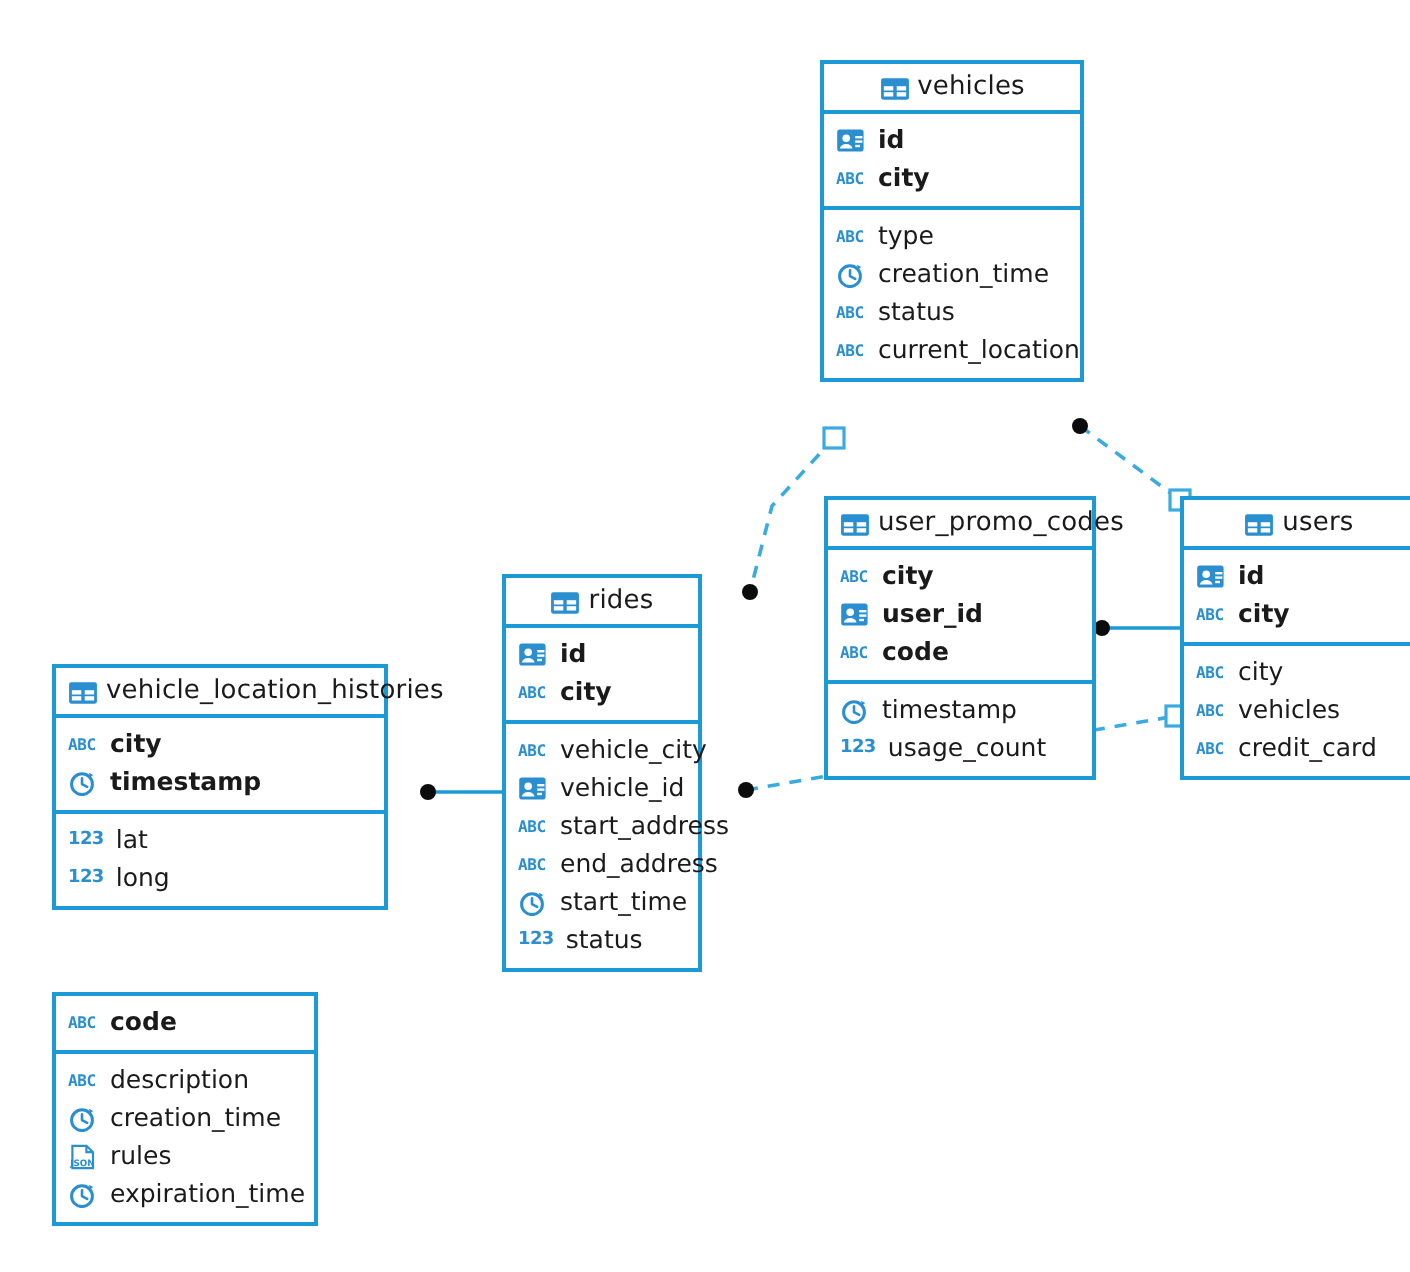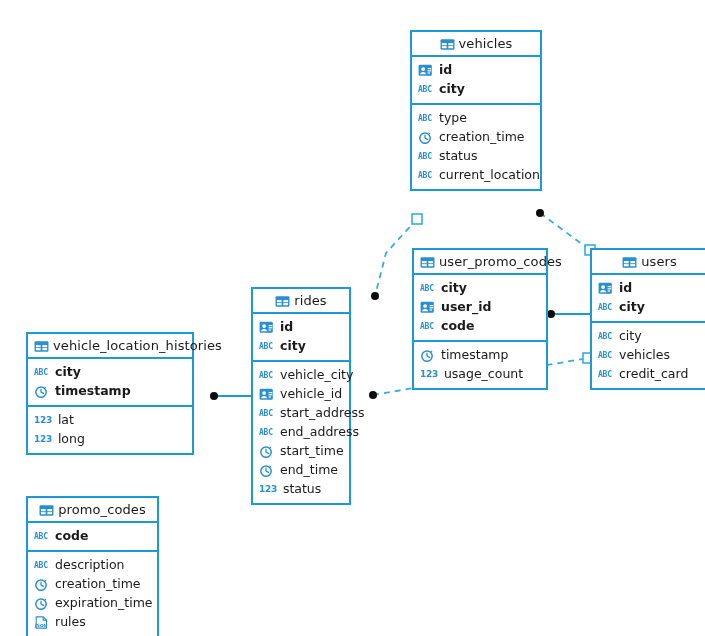--- a/index.html
+++ b/index.html
@@ -302,30 +302,20 @@
           <span class="ico">
             <svg viewBox="0 0 15 13">
               <circle cx="7" cy="7.1" r="5.2" fill="none" stroke="#2a8fd0" stroke-width="1.5"></circle>
               <path d="M7 7.1 L7 4.2 M7 7.1 L9.6 8.4" stroke="#2a8fd0" stroke-width="1.3" fill="none" stroke-linecap="round"></path>
               <path d="M10.4 1.4 L12.6 2.5 L11.1 3.6 Z" fill="#2a8fd0"></path>
             </svg>
           </span>
           <span class="fname">start_time</span>
         </div>
         <div class="tbl-row">
-          <span class="ico">
-            <svg viewBox="0 0 15 13">
-              <circle cx="7" cy="7.1" r="5.2" fill="none" stroke="#2a8fd0" stroke-width="1.5"></circle>
-              <path d="M7 7.1 L7 4.2 M7 7.1 L9.6 8.4" stroke="#2a8fd0" stroke-width="1.3" fill="none" stroke-linecap="round"></path>
-              <path d="M10.4 1.4 L12.6 2.5 L11.1 3.6 Z" fill="#2a8fd0"></path>
-            </svg>
-          </span>
-          <span class="fname">end_time</span>
-        </div>
-        <div class="tbl-row">
           <span class="ico-num">123</span>
           <span class="fname">status</span>
         </div>
       </div>
     </div>
     <div class="table-node" style="left: 26px; top: 332px; width: 168px;">
       <div class="tbl-header left">
         <span class="ico ico-tbl">
           <svg viewBox="0 0 14 11">
             <rect x="0.5" y="0.5" width="13" height="10" rx="1" fill="#2a8fd0"></rect>
@@ -358,68 +348,56 @@
           <span class="ico-num">123</span>
           <span class="fname">lat</span>
         </div>
         <div class="tbl-row">
           <span class="ico-num">123</span>
           <span class="fname">long</span>
         </div>
       </div>
     </div>
     <div class="table-node" style="left: 26px; top: 496px; width: 133px;">
-      <div class="tbl-header">
-        <span class="ico ico-tbl">
-          <svg viewBox="0 0 14 11">
-            <rect x="0.5" y="0.5" width="13" height="10" rx="1" fill="#2a8fd0"></rect>
-            <rect x="1.8" y="4.2" width="4.4" height="2" fill="#ffffff"></rect>
-            <rect x="7.8" y="4.2" width="4.4" height="2" fill="#ffffff"></rect>
-            <rect x="1.8" y="7" width="4.4" height="2" fill="#ffffff"></rect>
-            <rect x="7.8" y="7" width="4.4" height="2" fill="#ffffff"></rect>
-          </svg>
-        </span>
-        <span class="tbl-title">promo_codes</span>
-      </div>
       <div class="tbl-section keys">
         <div class="tbl-row bold">
           <span class="ico-abc">ABC</span>
           <span class="fname">code</span>
         </div>
       </div>
       <div class="tbl-section">
         <div class="tbl-row">
           <span class="ico-abc">ABC</span>
           <span class="fname">description</span>
         </div>
         <div class="tbl-row">
           <span class="ico">
             <svg viewBox="0 0 15 13">
               <circle cx="7" cy="7.1" r="5.2" fill="none" stroke="#2a8fd0" stroke-width="1.5"></circle>
               <path d="M7 7.1 L7 4.2 M7 7.1 L9.6 8.4" stroke="#2a8fd0" stroke-width="1.3" fill="none" stroke-linecap="round"></path>
               <path d="M10.4 1.4 L12.6 2.5 L11.1 3.6 Z" fill="#2a8fd0"></path>
             </svg>
           </span>
           <span class="fname">creation_time</span>
-        </div>
-        <div class="tbl-row">
-          <span class="ico">
-            <svg viewBox="0 0 15 13">
-              <circle cx="7" cy="7.1" r="5.2" fill="none" stroke="#2a8fd0" stroke-width="1.5"></circle>
-              <path d="M7 7.1 L7 4.2 M7 7.1 L9.6 8.4" stroke="#2a8fd0" stroke-width="1.3" fill="none" stroke-linecap="round"></path>
-              <path d="M10.4 1.4 L12.6 2.5 L11.1 3.6 Z" fill="#2a8fd0"></path>
-            </svg>
-          </span>
-          <span class="fname">expiration_time</span>
         </div>
         <div class="tbl-row">
           <span class="ico">
             <svg viewBox="0 0 15 13">
               <path d="M2.2 0.9 H9.2 L12.5 4.1 V12.1 H2.2 Z" fill="none" stroke="#2a8fd0" stroke-width="1.1"></path>
               <path d="M9.2 0.9 V4.1 H12.5" fill="none" stroke="#2a8fd0" stroke-width="1.1"></path>
               <text x="7.2" y="11.1" font-size="4.4" fill="#2a8fd0" text-anchor="middle" font-family="DejaVu Sans, sans-serif" font-weight="bold">JSON</text>
             </svg>
           </span>
           <span class="fname">rules</span>
         </div>
+        <div class="tbl-row">
+          <span class="ico">
+            <svg viewBox="0 0 15 13">
+              <circle cx="7" cy="7.1" r="5.2" fill="none" stroke="#2a8fd0" stroke-width="1.5"></circle>
+              <path d="M7 7.1 L7 4.2 M7 7.1 L9.6 8.4" stroke="#2a8fd0" stroke-width="1.3" fill="none" stroke-linecap="round"></path>
+              <path d="M10.4 1.4 L12.6 2.5 L11.1 3.6 Z" fill="#2a8fd0"></path>
+            </svg>
+          </span>
+          <span class="fname">expiration_time</span>
+        </div>
       </div>
     </div>
   </div>
 
 </body></html>

